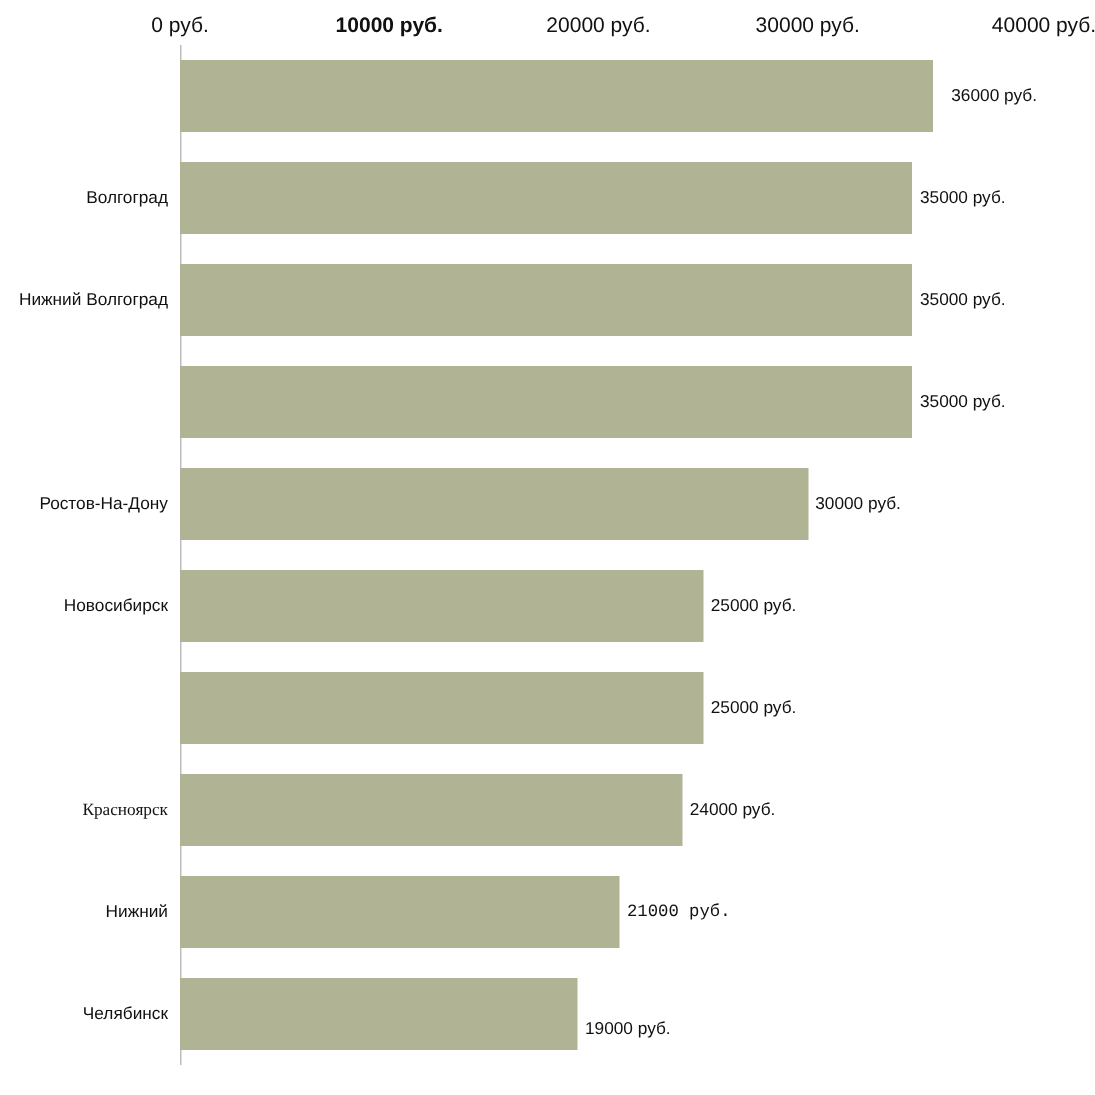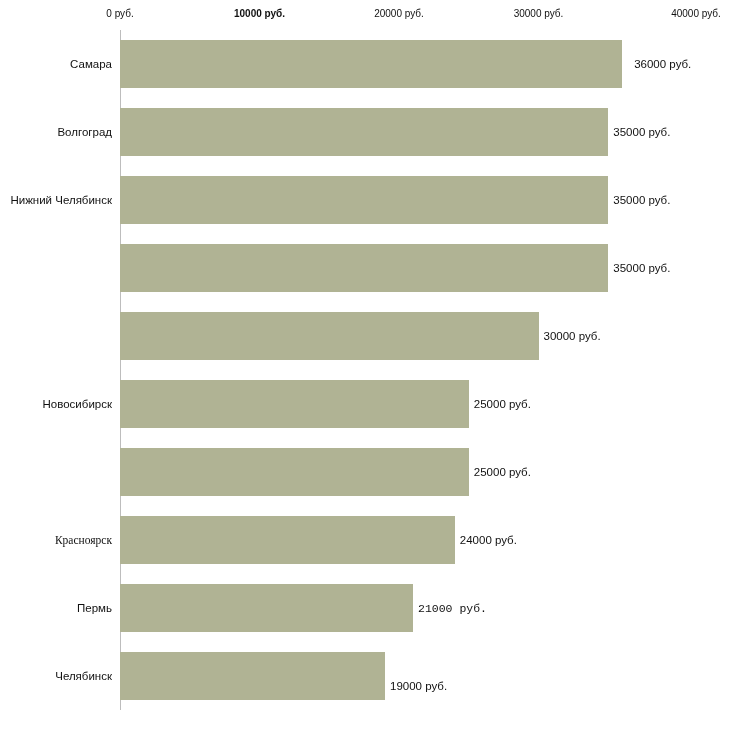--- a/index.html
+++ b/index.html
@@ -23,21 +23,21 @@
   .axis-top {
     position: absolute;
     left: 0;
     top: 0;
     width: 730px;
     height: 30px;
   }
   .tick-label {
     position: absolute;
     top: 8px;
-    font-size: 10px;
+    font-size: 14px;
     color: #111111;
     white-space: nowrap;
     transform: translateX(-50%);
   }
   .plot {
     position: absolute;
     left: 120px;
     top: 30px;
     width: 558px;
     height: 680px;
@@ -102,37 +102,37 @@
     <span class="tick-label" style="left:120px;">0 руб.</span>
     <span class="tick-label" style="left:259.5px;font-weight:bold;">10000 руб.</span>
     <span class="tick-label" style="left:399px;">20000 руб.</span>
     <span class="tick-label" style="left:538.5px;">30000 руб.</span>
     <span class="tick-label" style="left:696px;">40000 руб.</span>
   </div>
 
   <div class="axis-line"></div>
 
   <div class="cat-axis">
-    <div class="cat-row" style="top:0px; height:68px;">
-      <span class="cat-label">Самара</span>
-    </div>
     <div class="cat-row" style="top:68px; height:68px;">
       <span class="cat-label">Волгоград</span>
     </div>
     <div class="cat-row" style="top:136px; height:68px;">
-      <span class="cat-label">Нижний Челябинск</span>
+      <span class="cat-label">Нижний Волгоград</span>
+    </div>
+    <div class="cat-row" style="top:272px; height:68px;">
+      <span class="cat-label">Ростов-На-Дону</span>
     </div>
     <div class="cat-row" style="top:340px; height:68px;">
       <span class="cat-label">Новосибирск</span>
     </div>
     <div class="cat-row" style="top:476px; height:68px;font-family:Liberation Serif, serif;">
       <span class="cat-label">Красноярск</span>
     </div>
     <div class="cat-row" style="top:544px; height:68px;">
-      <span class="cat-label">Пермь</span>
+      <span class="cat-label">Нижний</span>
     </div>
     <div class="cat-row" style="top:612px; height:68px;">
       <span class="cat-label">Челябинск</span>
     </div>
   </div>
 
   <div class="plot">
 
     <div class="row" style="top:10px; height:48px;">
       <div class="bar" style="width:502.2px;"></div>

